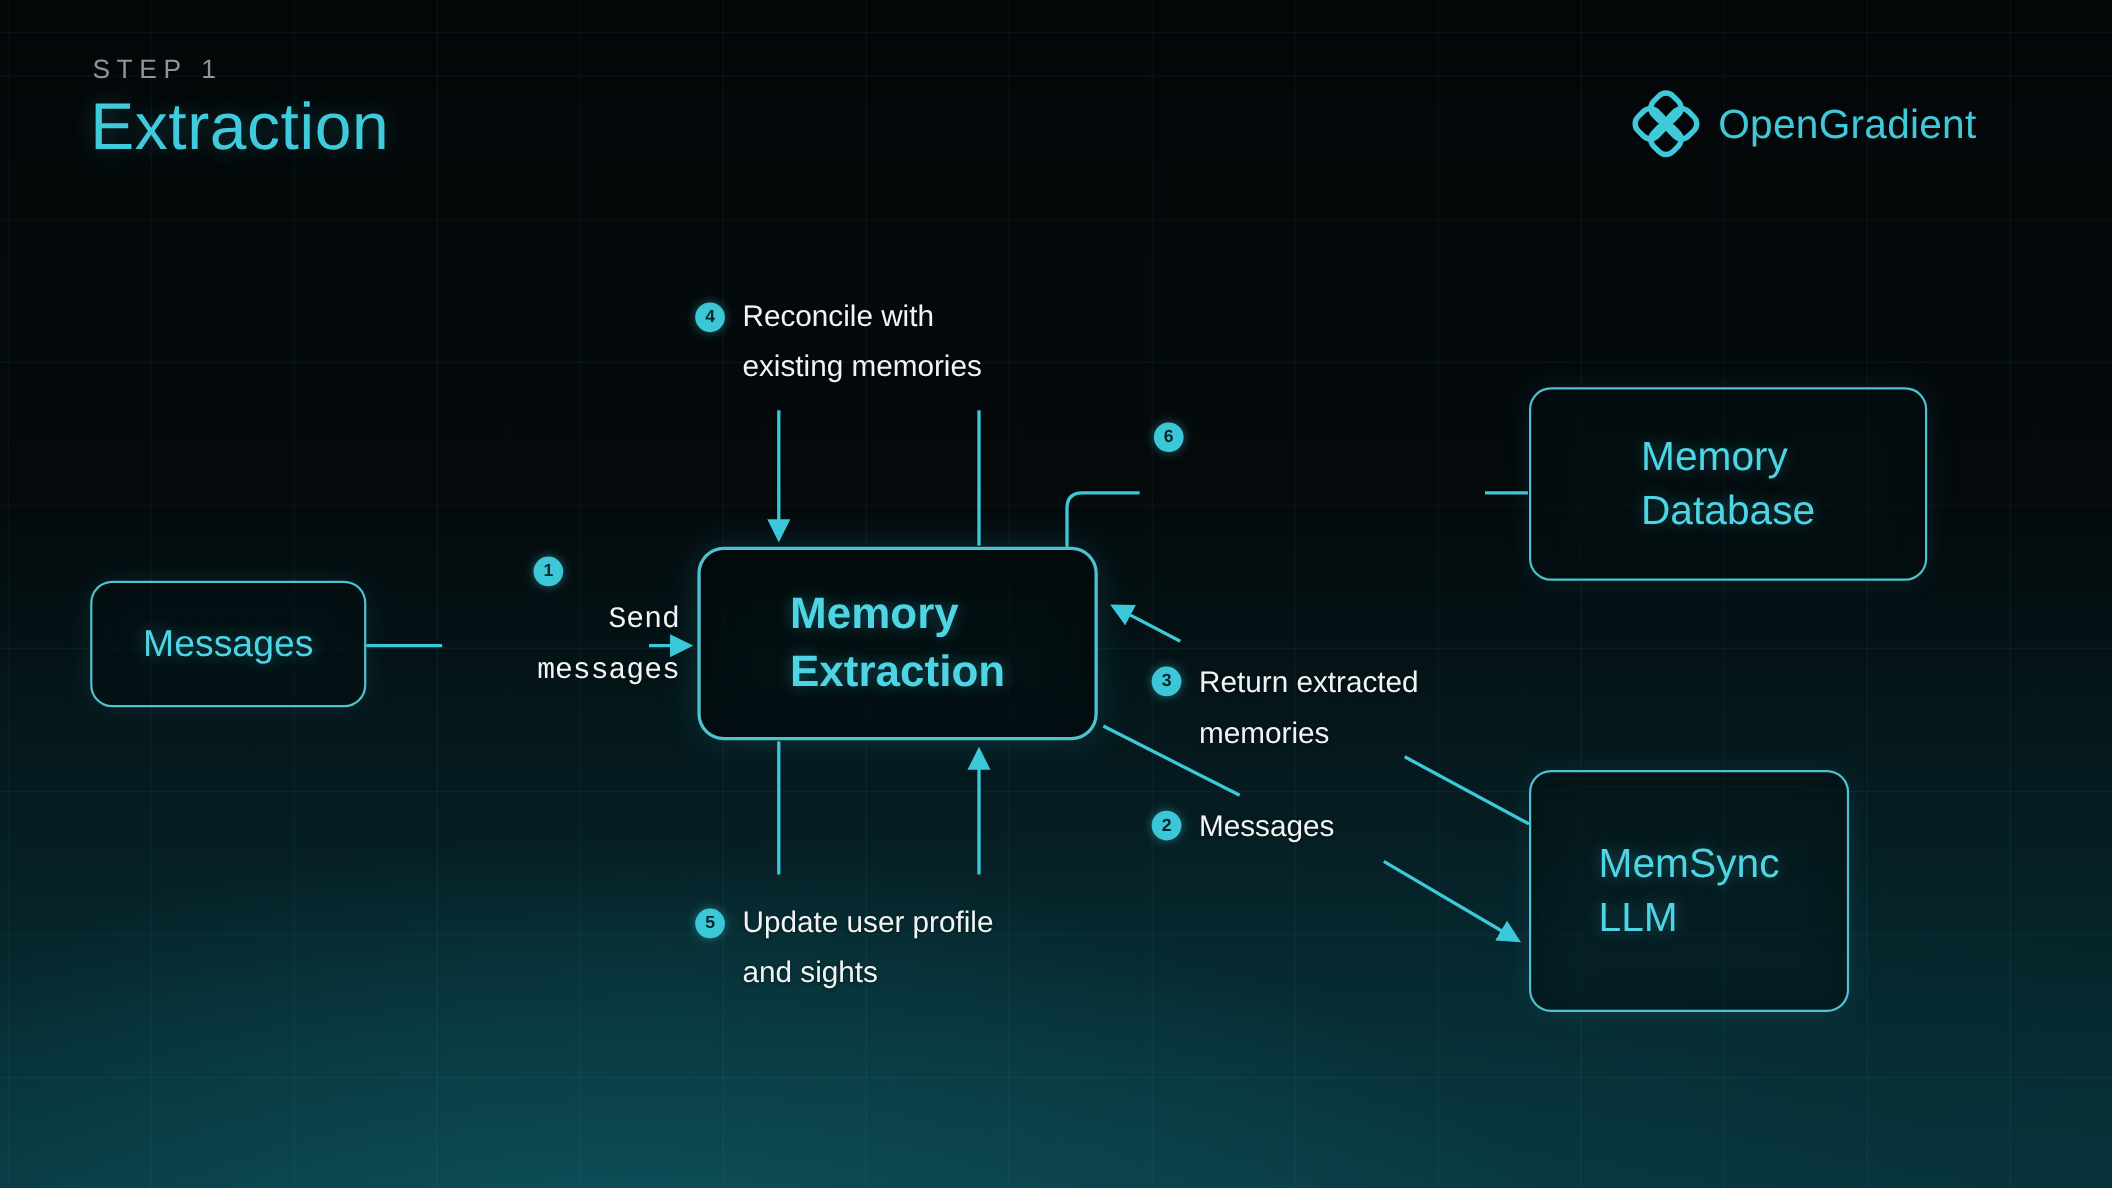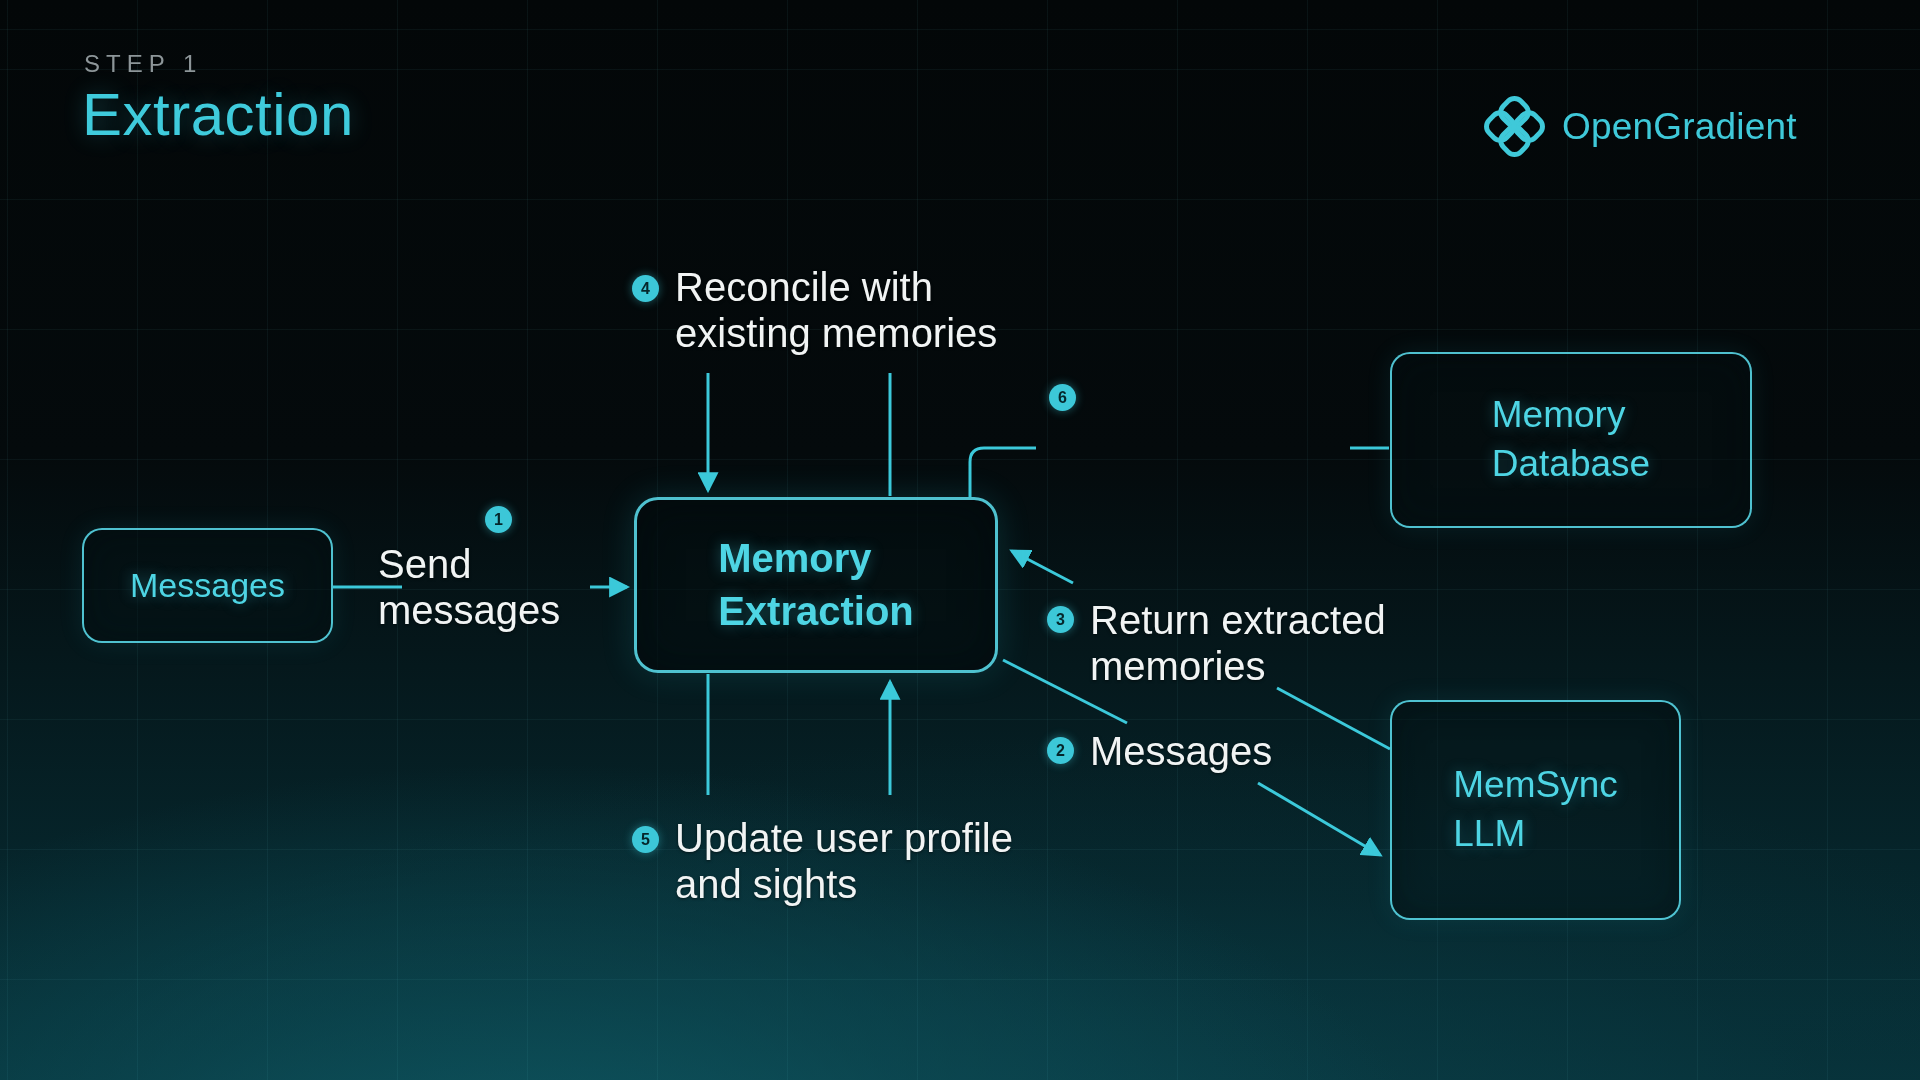--- a/index.html
+++ b/index.html
@@ -39,35 +39,35 @@
              box-shadow:0 0 34px rgba(46,196,216,0.16), inset 0 0 40px rgba(3,9,11,0.6);}
   .node-main .node-label{font-size:40px;font-weight:700;}
   .node-sub .node-label{font-size:37px;font-weight:400;}
   .node-small .node-label{font-size:34px;font-weight:400;}
   
   .badge{
     width:27px;height:27px;border-radius:50%;background:#3cc7d8;color:#05262b;
     font-size:16px;font-weight:700;display:flex;align-items:center;justify-content:center;
     box-shadow:0 0 10px rgba(60,199,216,0.45);
   }
-  .step-text{color:#f1f4f4;font-size:40px;line-height:46px;white-space:pre-line;
+  .step-text{color:#f1f4f4;font-size:27px;line-height:46px;white-space:pre-line;
              text-shadow:0 1px 3px rgba(0,0,0,0.55);}
-  .center{text-align:left;}
+  .center{text-align:right;font-family:Liberation Mono, monospace;}
   svg{display:block;}
 </style>
 </head>
 <body>
 
 <div id="stage">
   <div id="grid"></div>
 
   <div class="abs step-label" style="left:84px;top:50px;">STEP 1</div>
   <div class="abs page-title" style="left:82px;top:80px;">Extraction</div>
 
-  <div class="abs brand" style="left:1483px;top:95px;gap:16px;">
+  <div class="abs brand" style="left:1483px;top:81px;gap:16px;">
     <span>
       <svg width="63" height="63" viewBox="0 0 64 64" fill="none" stroke="#3fc9d9" stroke-width="5">
         <rect x="19.5" y="5" width="25" height="25" rx="9" transform="rotate(45 32 17.5)"></rect>
         <rect x="34" y="19.5" width="25" height="25" rx="9" transform="rotate(45 46.5 32)"></rect>
         <rect x="19.5" y="34" width="25" height="25" rx="9" transform="rotate(45 32 46.5)"></rect>
         <rect x="5" y="19.5" width="25" height="25" rx="9" transform="rotate(45 17.5 32)"></rect>
       </svg>
     </span>
     <span class="brand-name">OpenGradient</span>
   </div>

